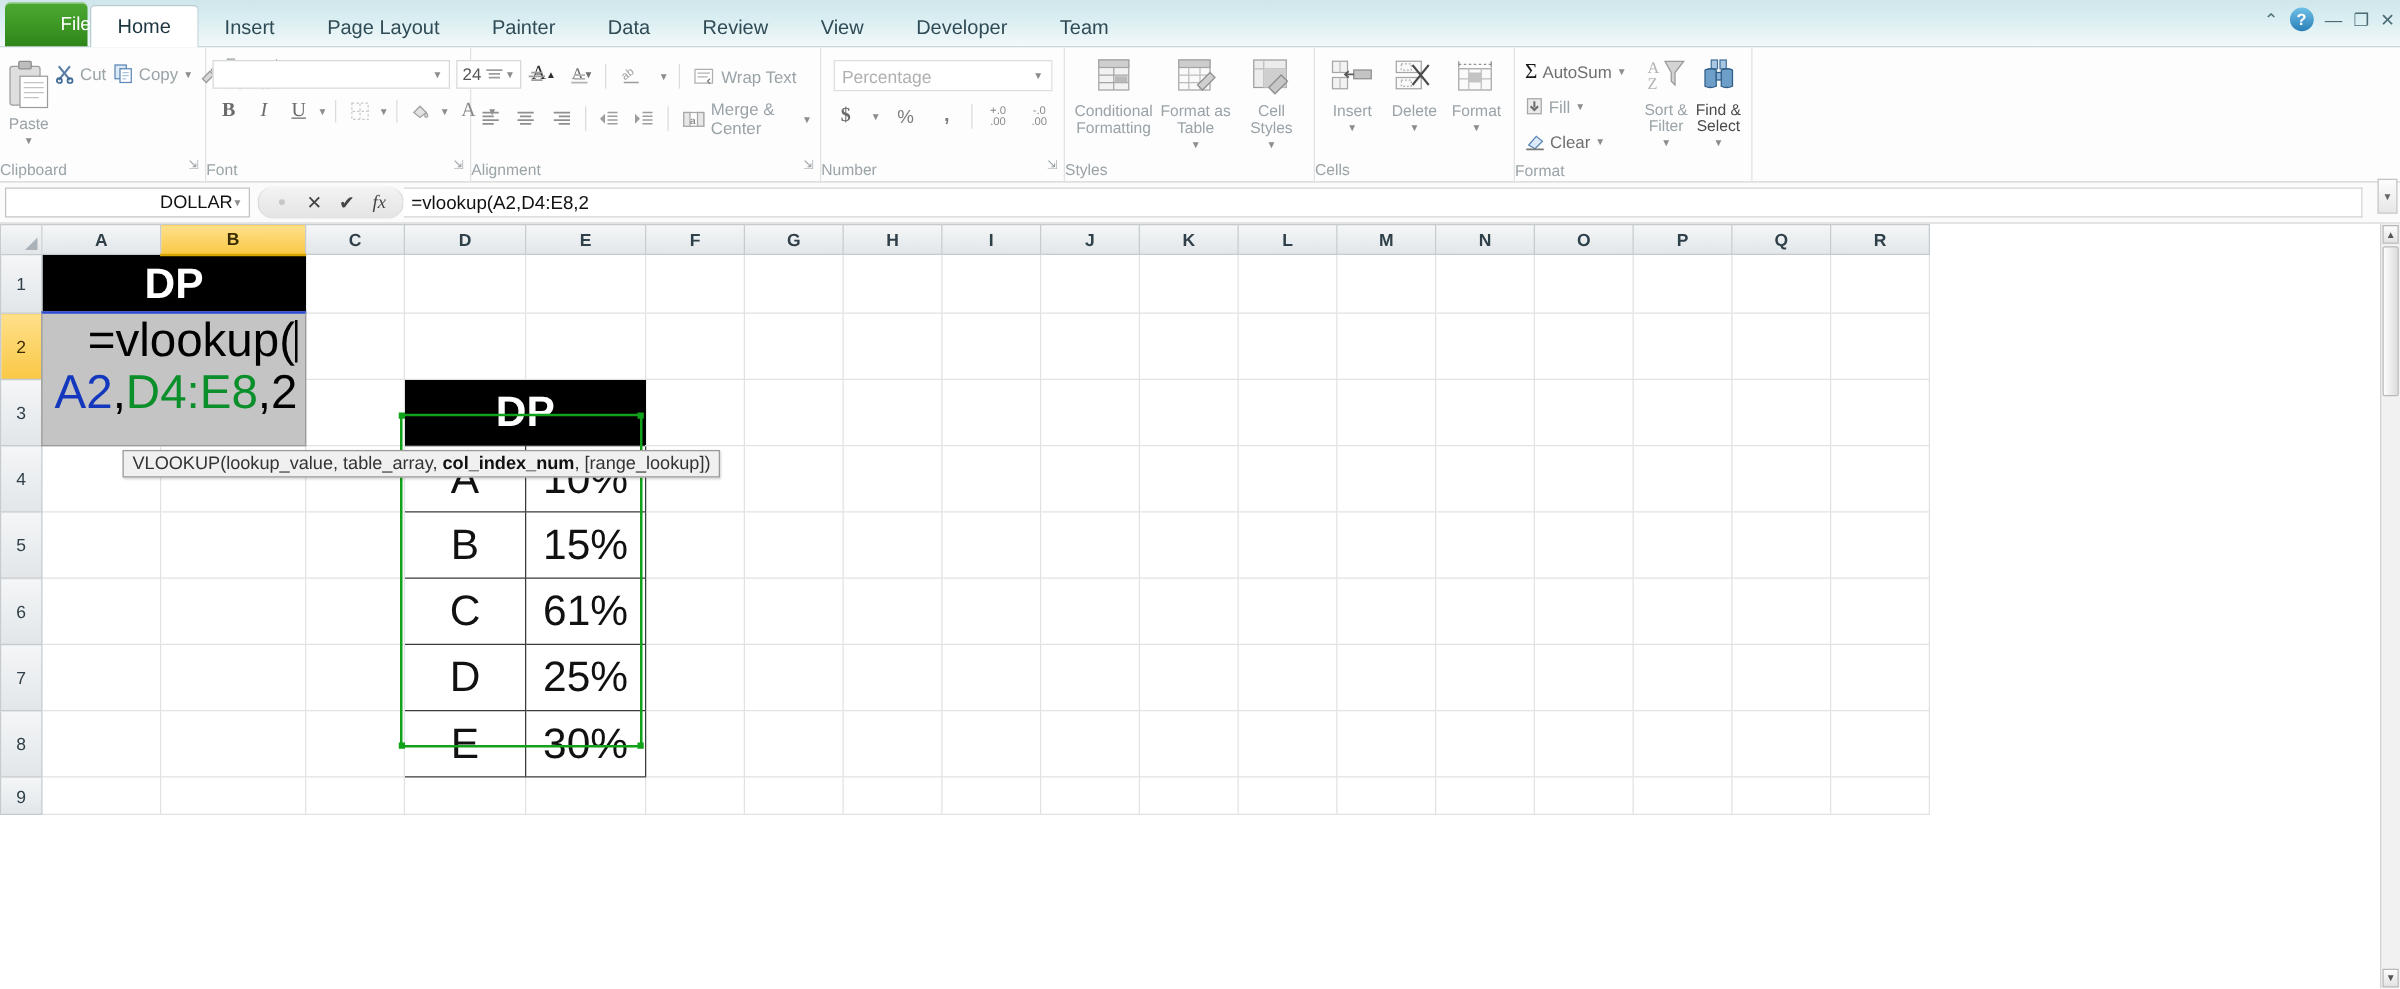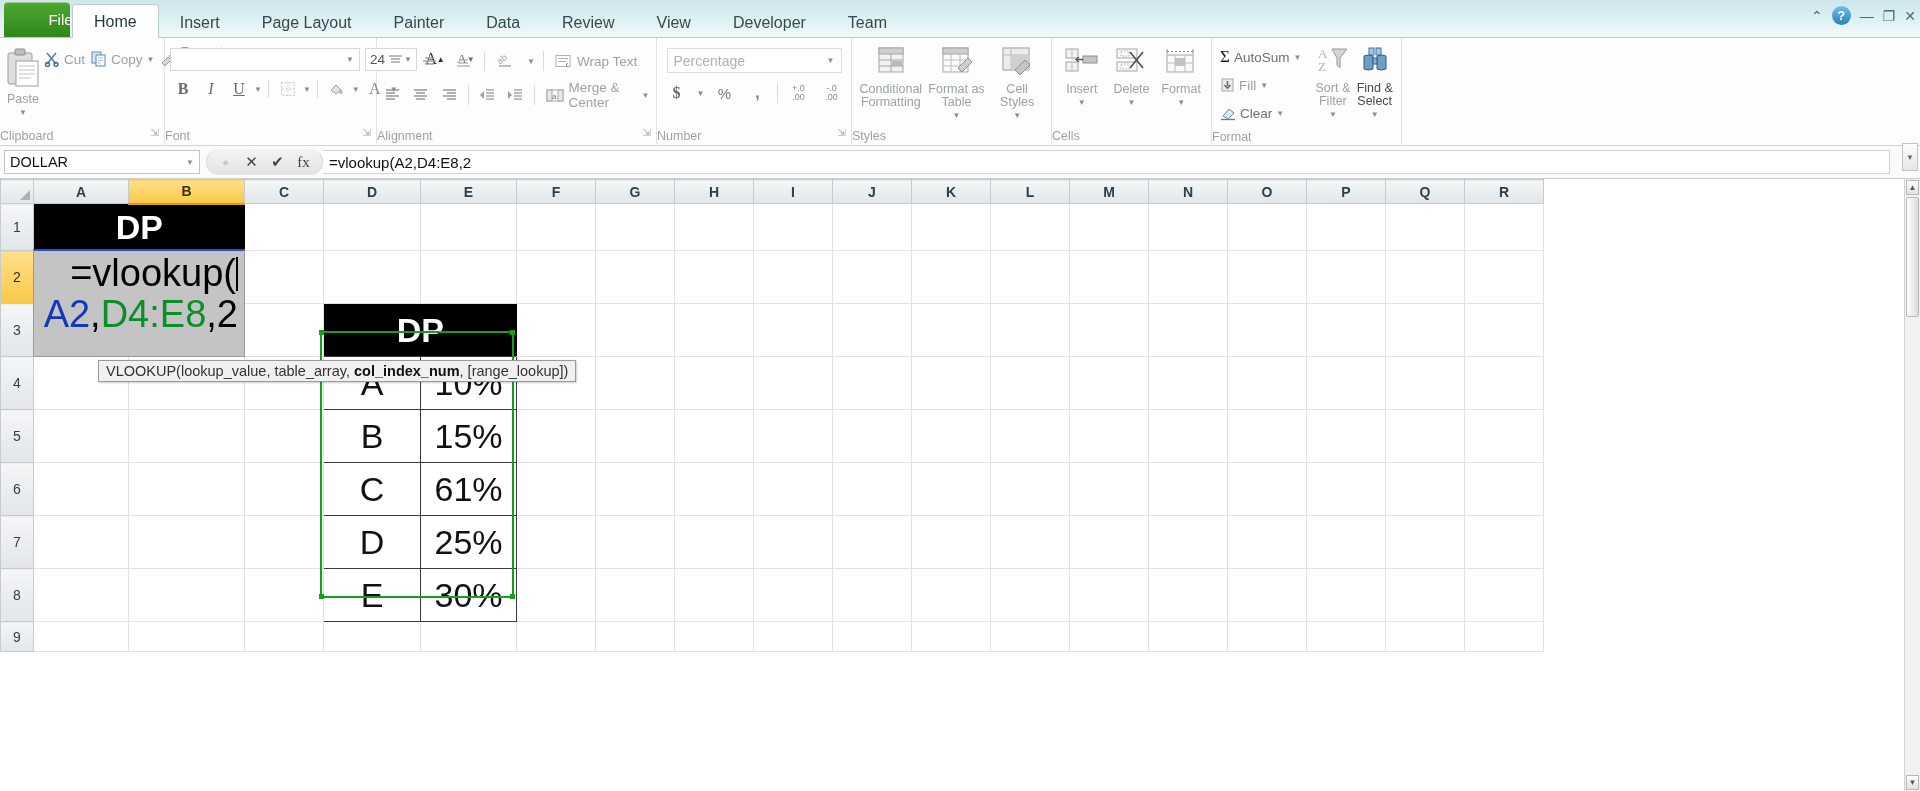--- a/index.html
+++ b/index.html
@@ -57,21 +57,21 @@
   .fbtn{ width:26px;height:26px;display:flex;align-items:center;justify-content:center;
     font-size:16px; color:#b9b9b9; }
   .fbtn.serif{ font-family:"Liberation Serif", serif; }
 
   
   .fbar{ height:33px; width:1920px; display:flex; align-items:center;
     background:#fbfbfb; border-bottom:1px solid #cfcfcf; }
   .namebox{ width:196px; height:24px; margin-left:4px; border:1px solid #c3c3c3;
     background:#fff; display:flex; align-items:center; justify-content:space-between;
     padding:0 5px; font-size:14.5px; color:#111; }
-  .namebox .nb-txt{ flex:1; text-align:left; }
+  .namebox .nb-txt{ flex:1; text-align:right; }
   .fbbtns{ display:flex; align-items:center; gap:9px; padding:0 10px;
     border-left:1px solid #d7d7d7; border-right:1px solid #d7d7d7;
     margin-left:6px; height:26px;
     background:linear-gradient(to bottom,#f4f4f4,#e3e3e3); border-radius:13px;}
   .fbb{ font-size:15px; color:#444; width:17px; text-align:center; }
   .fbb.dim{ color:#c7c7c7; font-size:11px;}
   .finput{ flex:1; height:24px; background:#fff; border:1px solid #d3d3d3;
     border-left:none; margin-right:30px; display:flex; align-items:center;
     padding-left:6px; font-size:15px; color:#111; }
 
@@ -577,21 +577,21 @@
 
 <div class="fbar">
   <div class="namebox">
     <span class="nb-txt">DOLLAR</span>
     <span class="caret">▼</span>
   </div>
   <div class="fbbtns">
     <span class="fbb dim">●</span>
     <span class="fbb">✕</span>
     <span class="fbb">✔</span>
-    <span class="fbb" style="font-family:'Liberation Serif',serif">fx</span>
+    <span class="fbb" style="font-style:italic;font-family:'Liberation Serif',serif">fx</span>
   </div>
   <div class="finput">
     <span>=vlookup(A2,D4:E8,2</span>
   </div>
   <div style="position:absolute;right:2px;top:143px;width:16px;height:28px;
        background:linear-gradient(to bottom,#fdfdfd,#e6e6e6);border:1px solid #c3c3c3;
        display:flex;align-items:center;justify-content:center;font-size:8px;color:#666">▼</div>
 </div>
 
 <div class="gridwrap">

